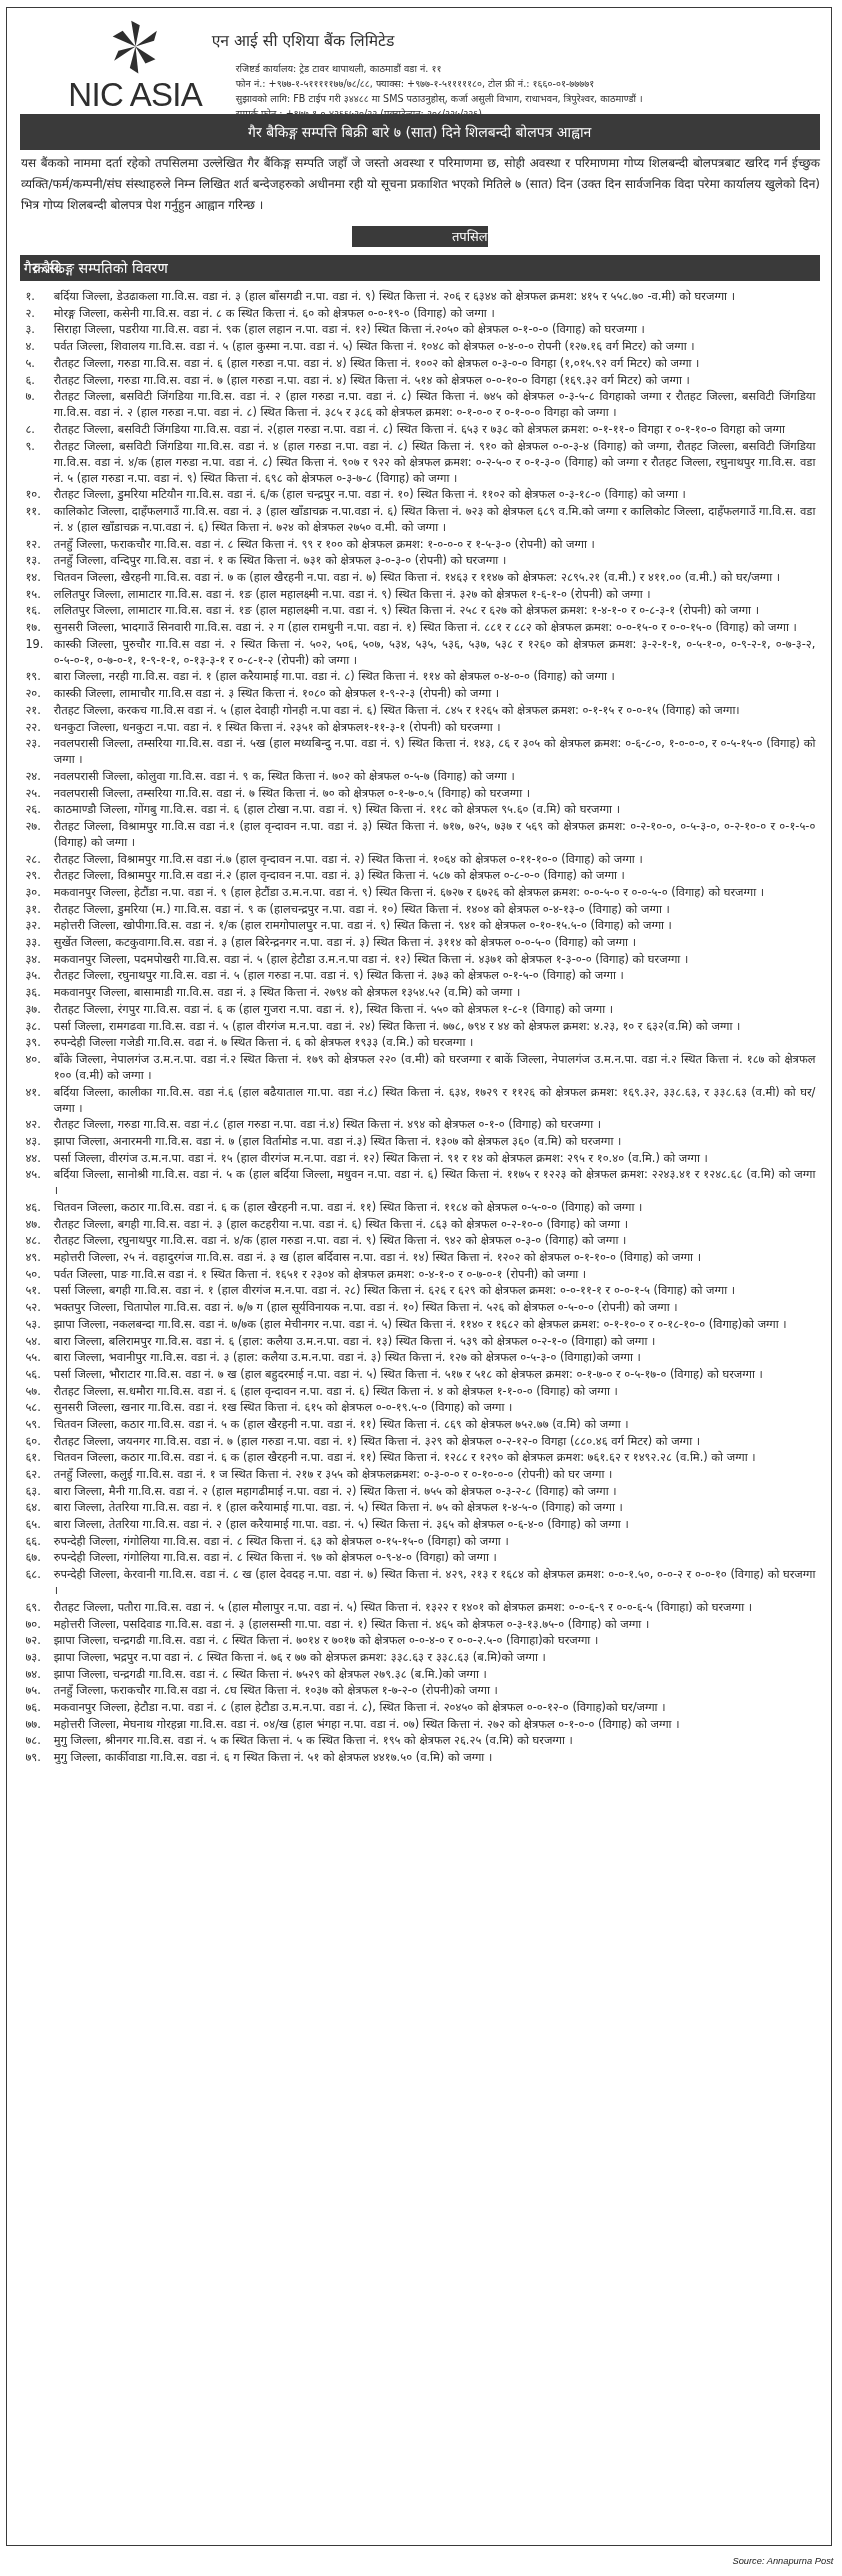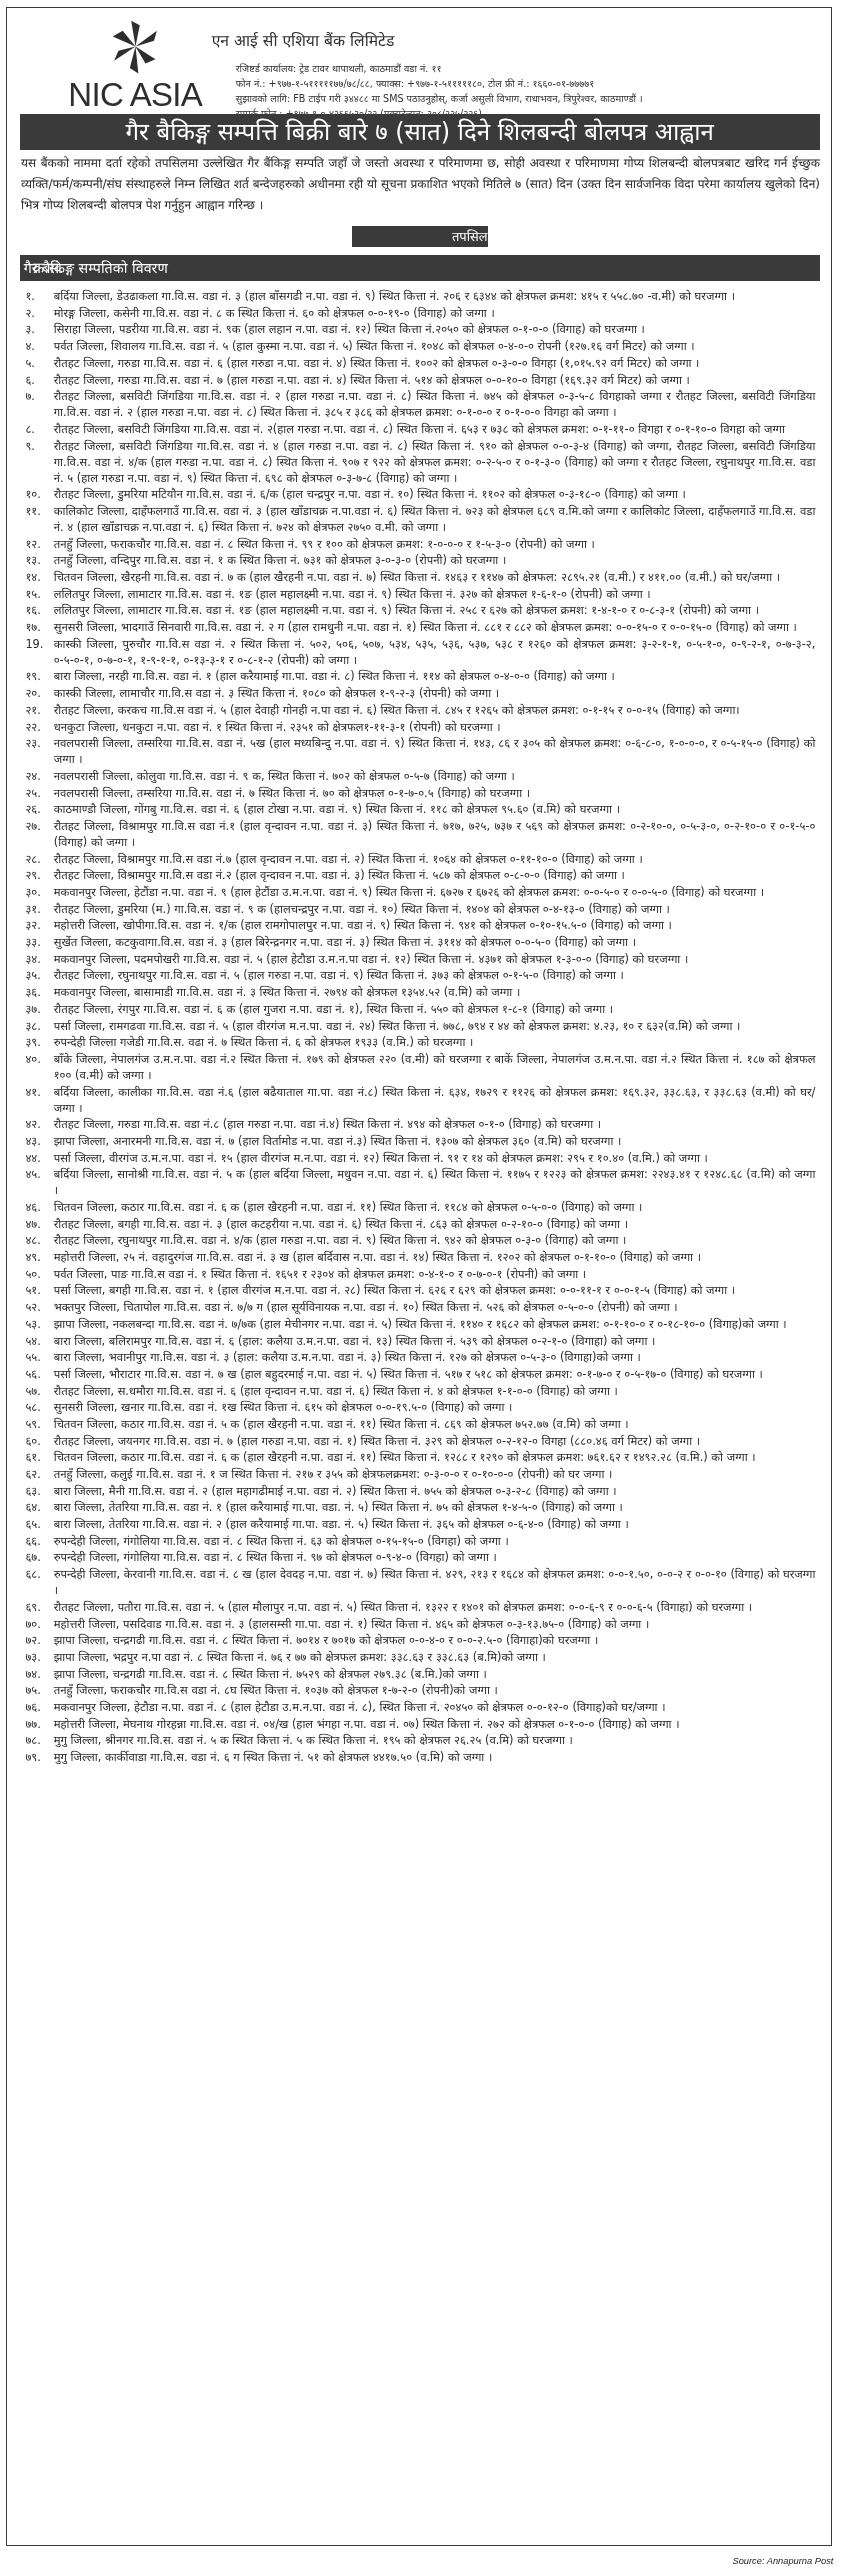--- a/index.html
+++ b/index.html
@@ -23,21 +23,21 @@
     margin-top: 2px;
   }
   .logo-sub { font-size: 10px; color: #333; margin-top: 1.4px; }
   .bank-info { position: absolute; left: 205px; top: 21.4px; width: 599px; }
   .bank-name { font-size: 15.7px; font-weight: normal; color: #2e2e2e; margin-bottom: 10px; }
   .bank-line { font-size: 9.6px; color: #333; line-height: 15px; white-space: nowrap; margin-left: 24px; }
 
   .title-bar {
     position: absolute; left: 13px; top: 106px; width: 800px; height: 36px;
     background: #3a3a3a; color: #fff; text-align: center;
-    font-size: 24px; line-height: 36px;
+    font-size: 14px; line-height: 36px;
   }
   .intro {
     position: absolute; left: 14.3px; top: 145px; width: 799px;
     font-size: 12px; line-height: 21px; text-align: justify; color: #2b2b2b;
   }
   .tapsil {
     position: absolute; left: 345px; top: 218px; width: 136px; height: 21.4px;
     background: #3a3a3a; color: #fff; text-align: right;
     font-size: 13px; line-height: 21.4px;
   }

